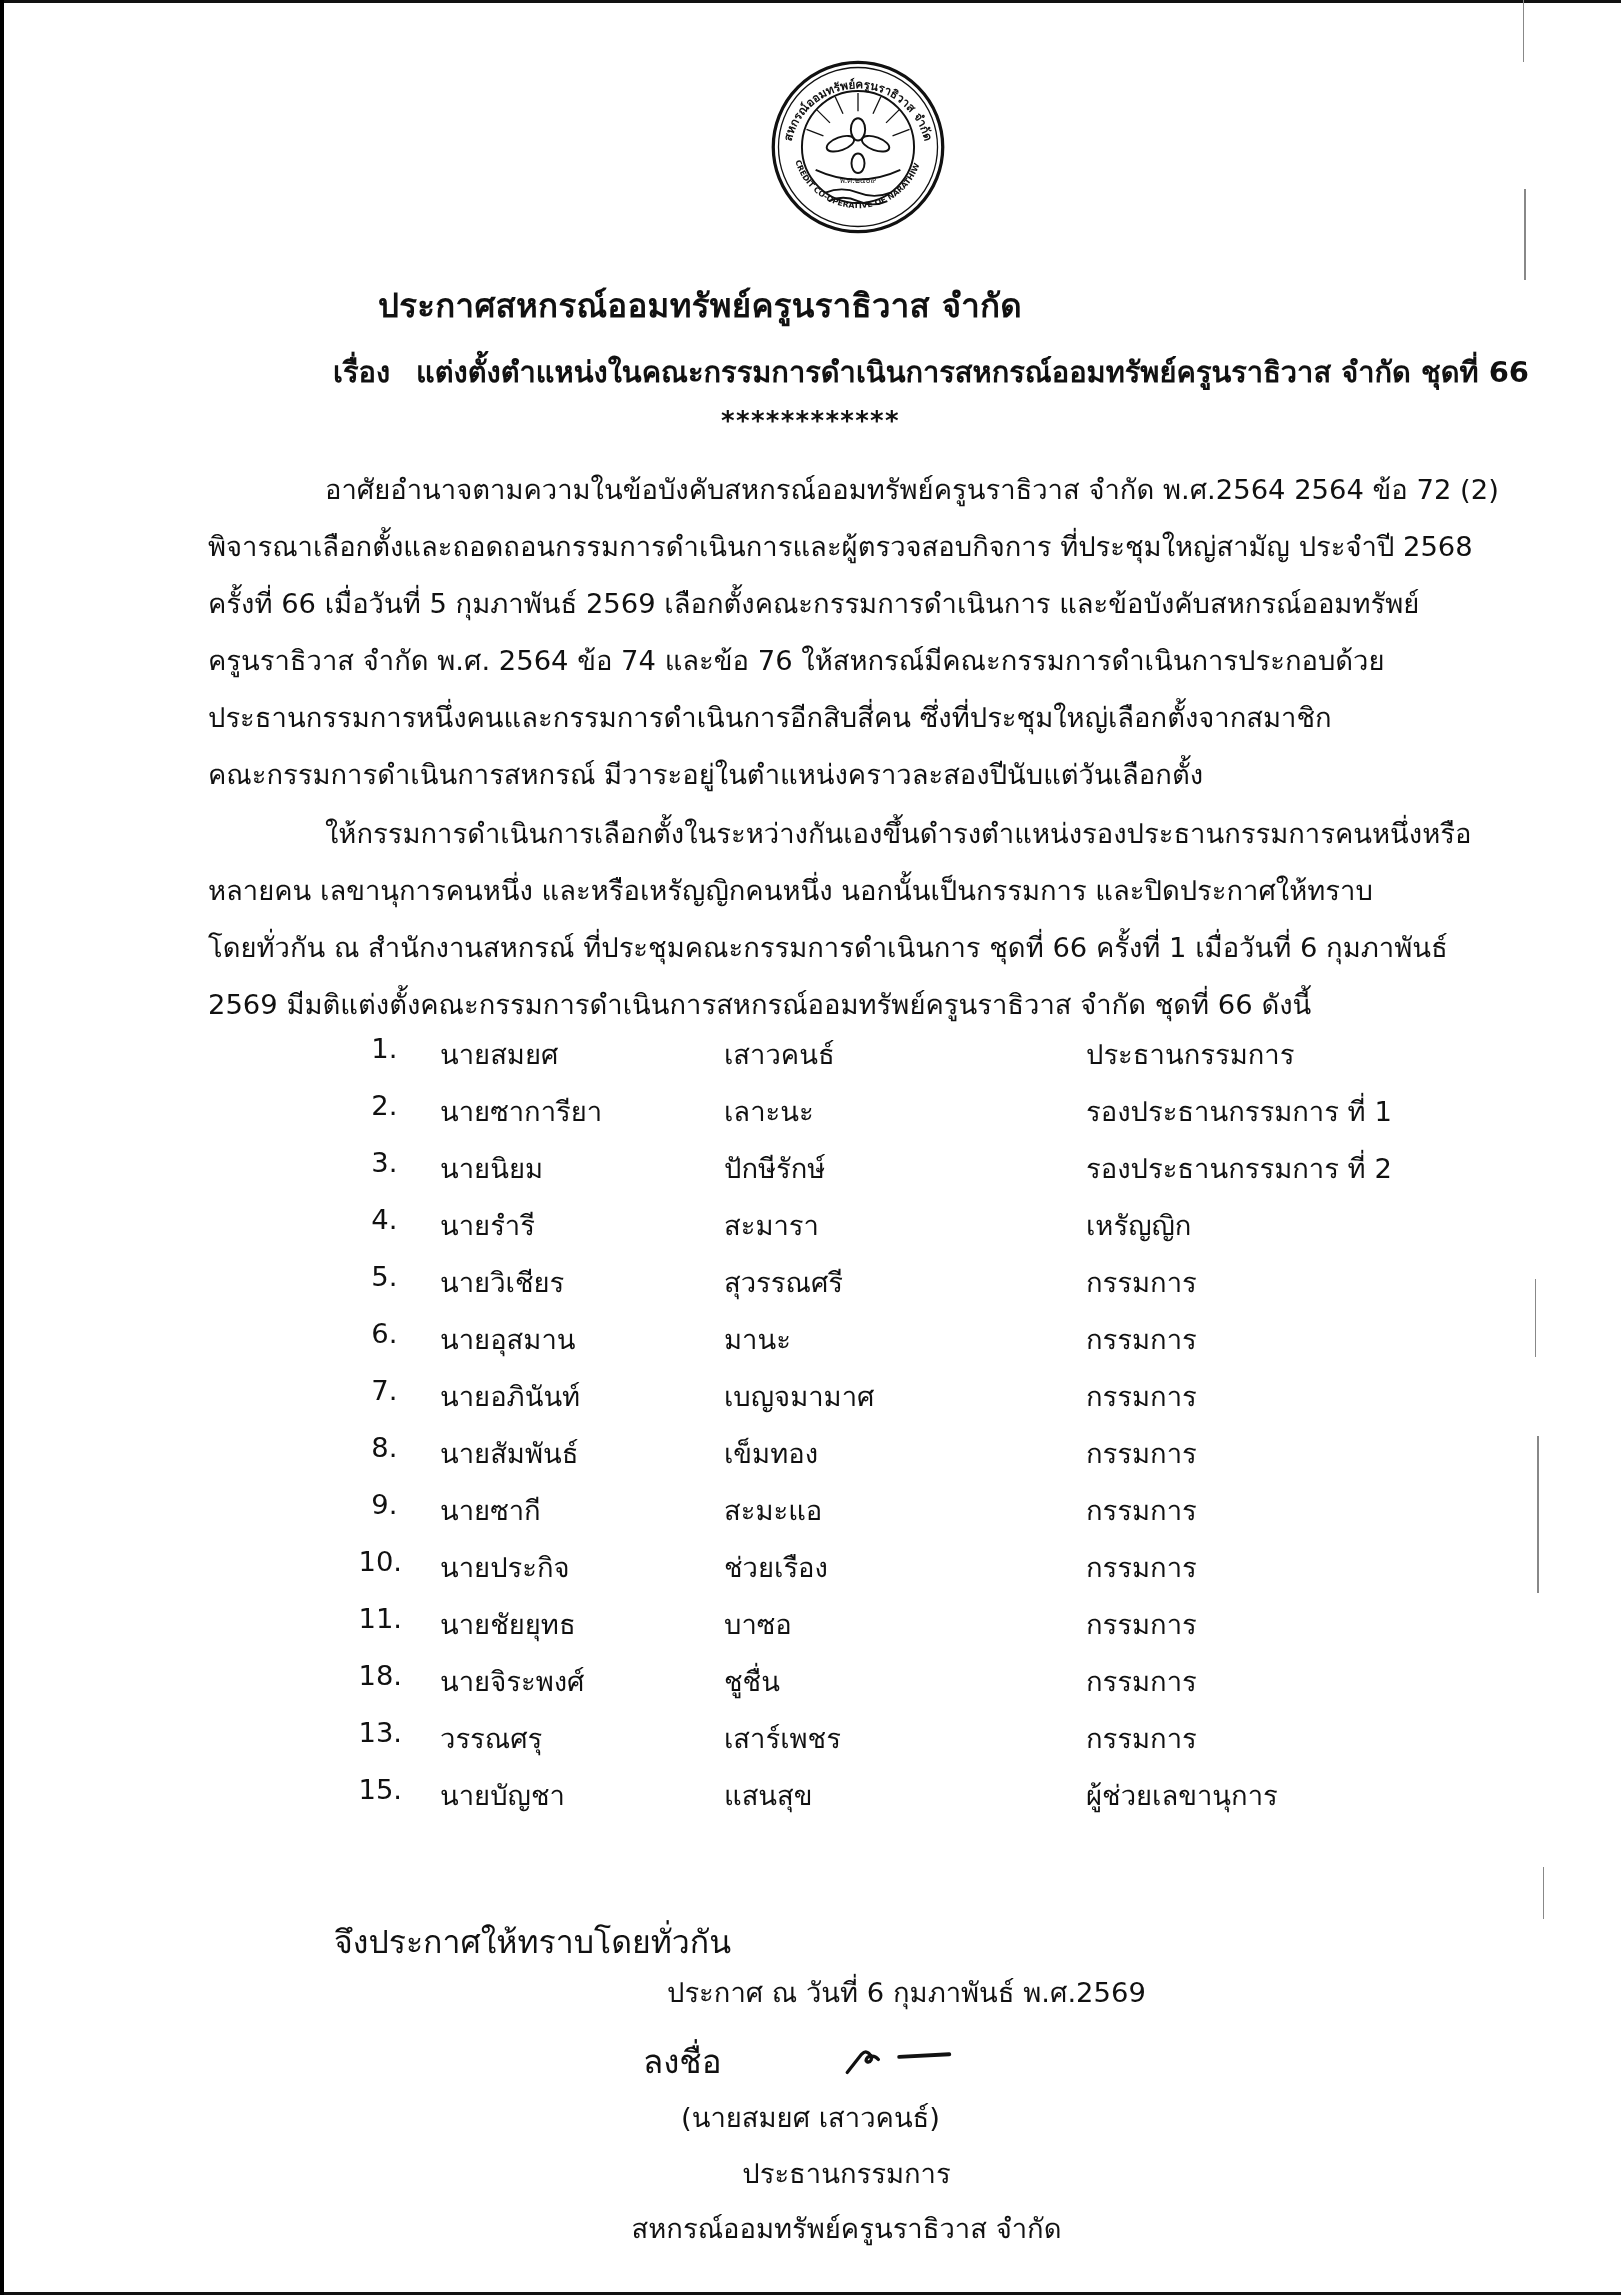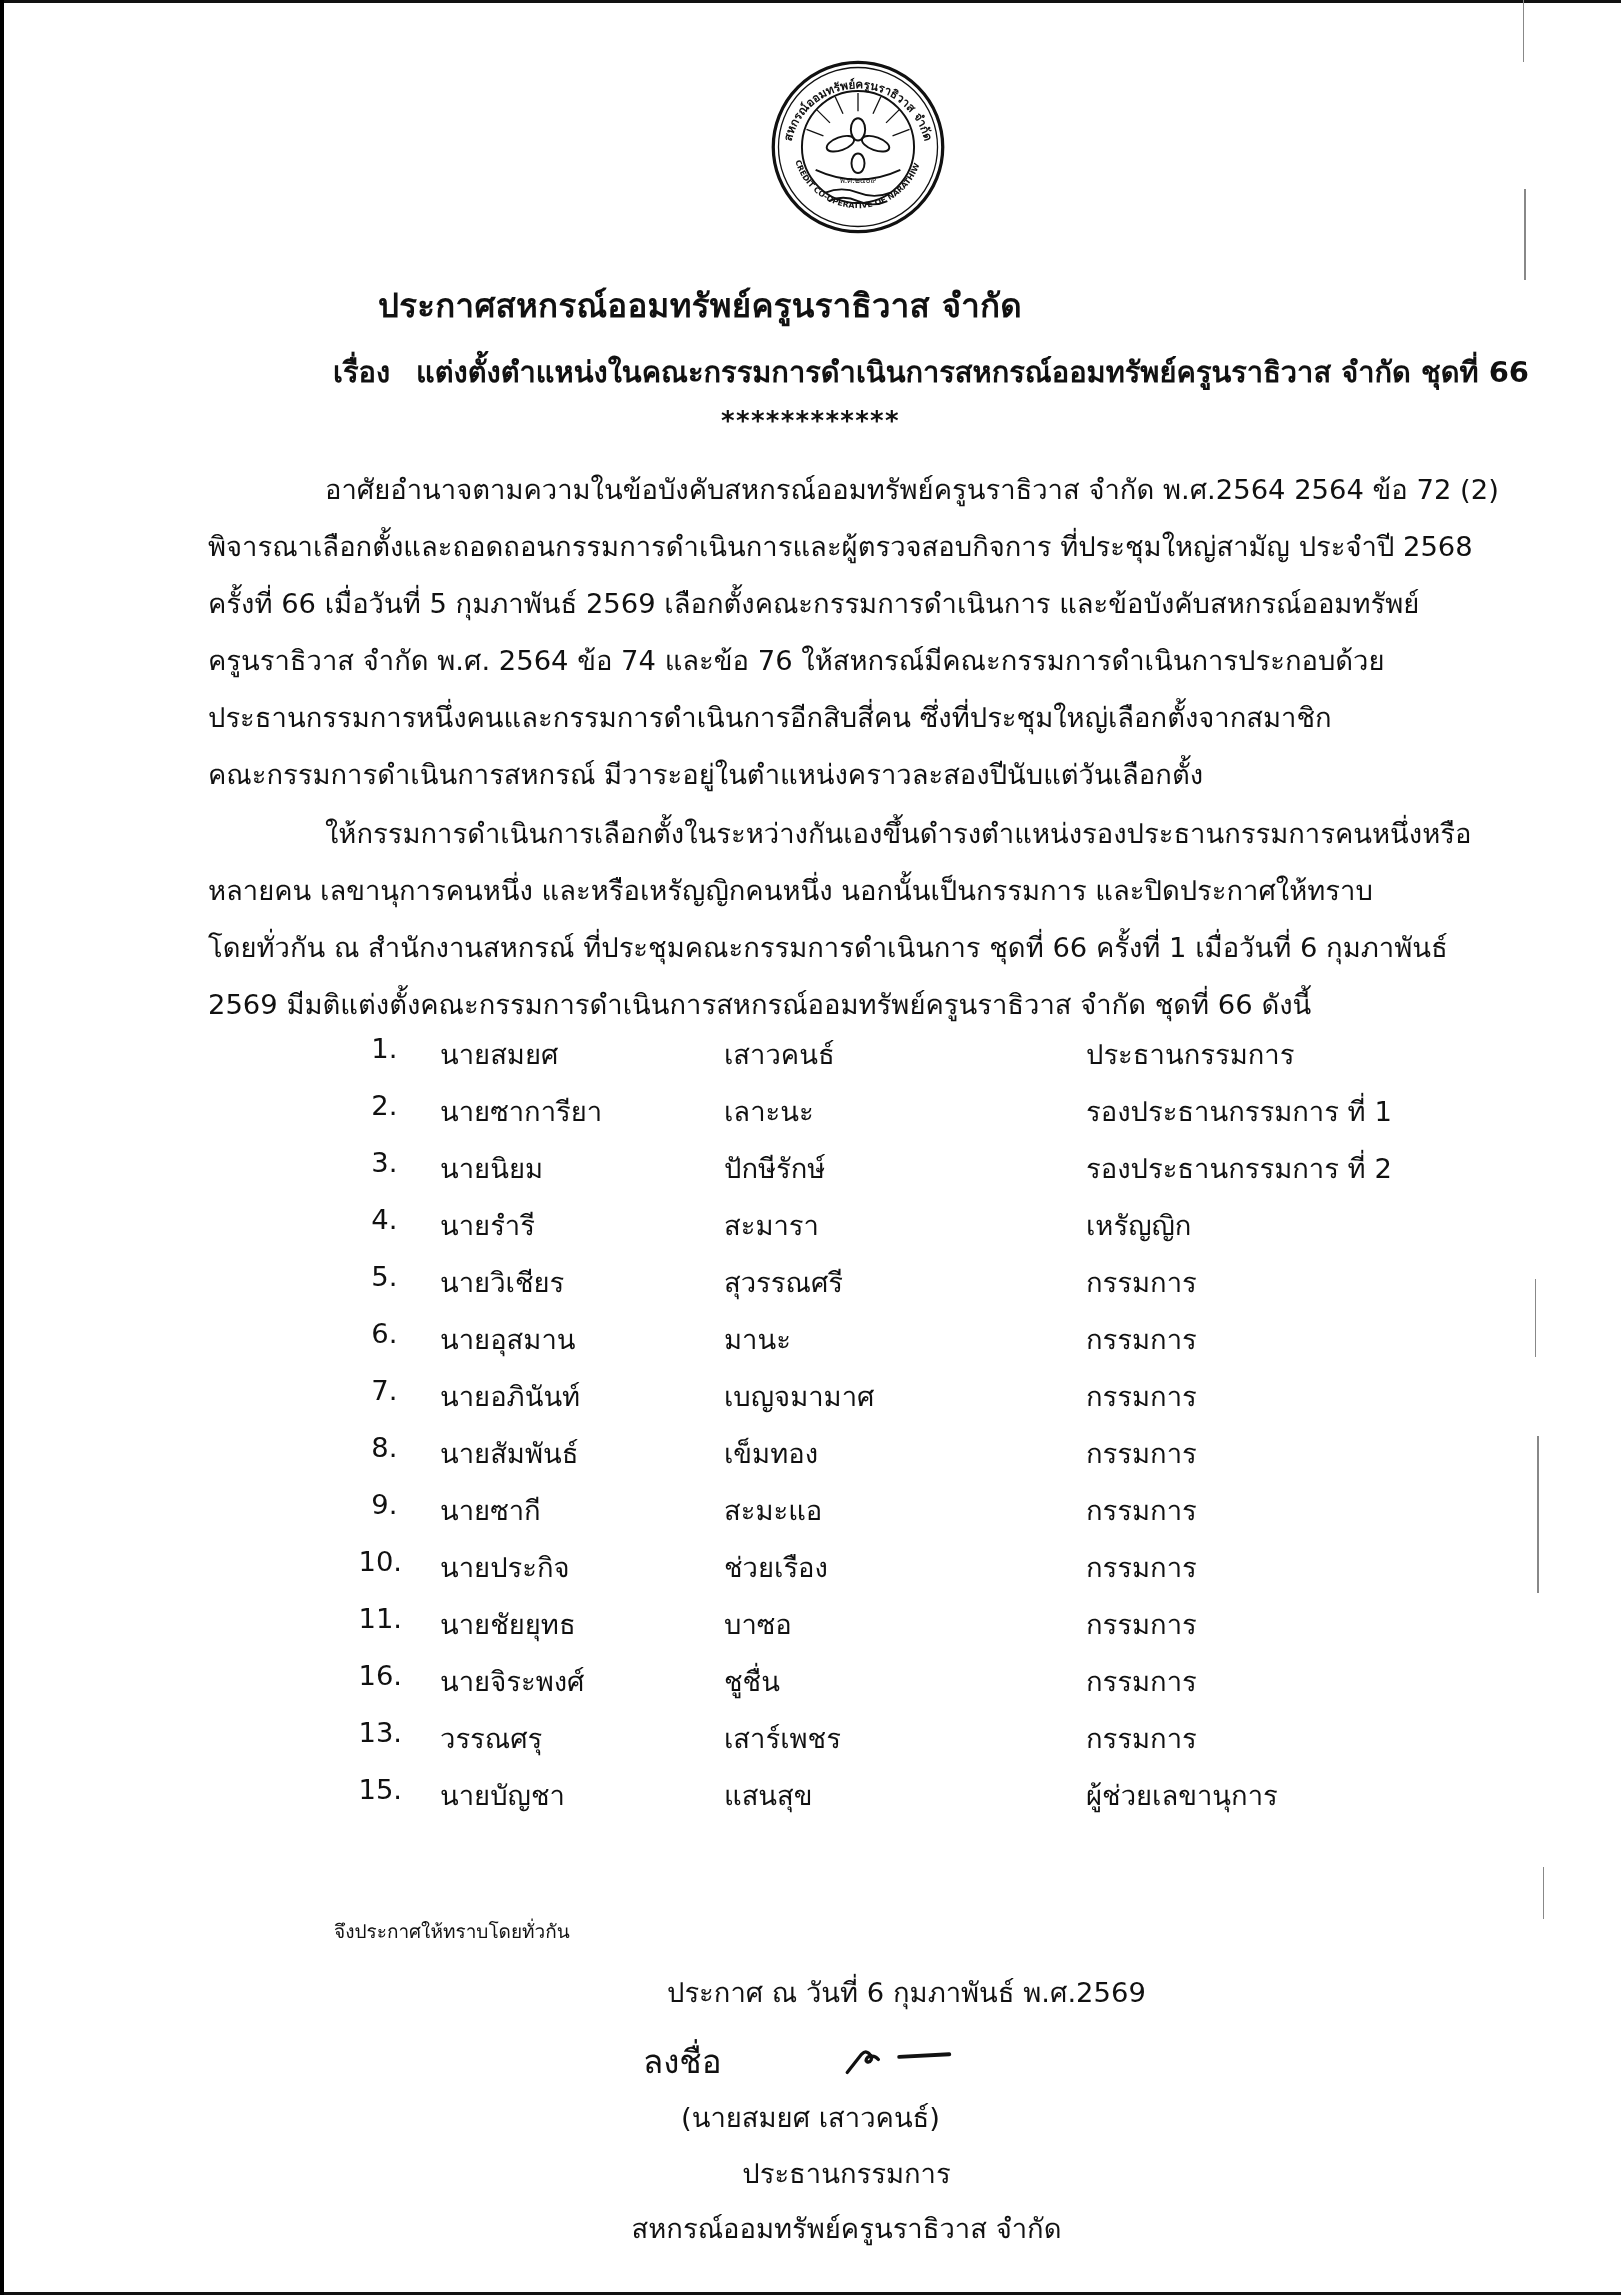--- a/index.html
+++ b/index.html
@@ -34,21 +34,21 @@
     .para .indent { padding-left: 117px; }
 
     .committee { position: absolute; left: 352px; top: 1033px; width: 1110px; font-size: 27.4px; }
     .row { position: relative; height: 57px; }
     .row span { position: absolute; top: 0; white-space: nowrap; }
     .row .num { left: 6.5px; width: 39px; text-align: right; }
     .row .first { left: 88px; }
     .row .last { left: 372px; }
     .row .role { left: 734px; }
 
-    .closing { position: absolute; left: 334px; top: 1916px; font-size: 19px; }
+    .closing { position: absolute; left: 334px; top: 1916px; font-size: 32px; }
     .announce-date { position: absolute; left: 667px; top: 1971px; font-size: 27.4px; }
     .sign-label { position: absolute; left: 643px; top: 2035px; font-size: 33px; }
     .signature { position: absolute; left: 842px; top: 2040px; width: 117px; height: 39px; }
     .signer-name { position: absolute; left: 0; width: 1621px; top: 2096px; font-size: 27.4px; text-align: center; box-sizing: border-box; }
     .signer-title { position: absolute; left: 0; width: 1621px; top: 2152px; font-size: 27.4px; text-align: center; padding-left: 72px; box-sizing: border-box; }
     .signer-org { position: absolute; left: 0; width: 1621px; top: 2207px; font-size: 27.4px; text-align: center; padding-left: 72px; box-sizing: border-box; }
   </style>
 </head>
 <body>
 
@@ -181,21 +181,21 @@
       <span class="last">ช่วยเรือง</span>
       <span class="role">กรรมการ</span>
     </div>
   <div class="row">
       <span class="num">11.</span>
       <span class="first">นายชัยยุทธ</span>
       <span class="last">บาซอ</span>
       <span class="role">กรรมการ</span>
     </div>
   <div class="row">
-      <span class="num">16.</span>
+      <span class="num">18.</span>
       <span class="first">นายจิระพงศ์</span>
       <span class="last">ชูชื่น</span>
       <span class="role">กรรมการ</span>
     </div>
   <div class="row">
       <span class="num">13.</span>
       <span class="first">วรรณศรุ</span>
       <span class="last">เสาร์เพชร</span>
       <span class="role">กรรมการ</span>
     </div>

